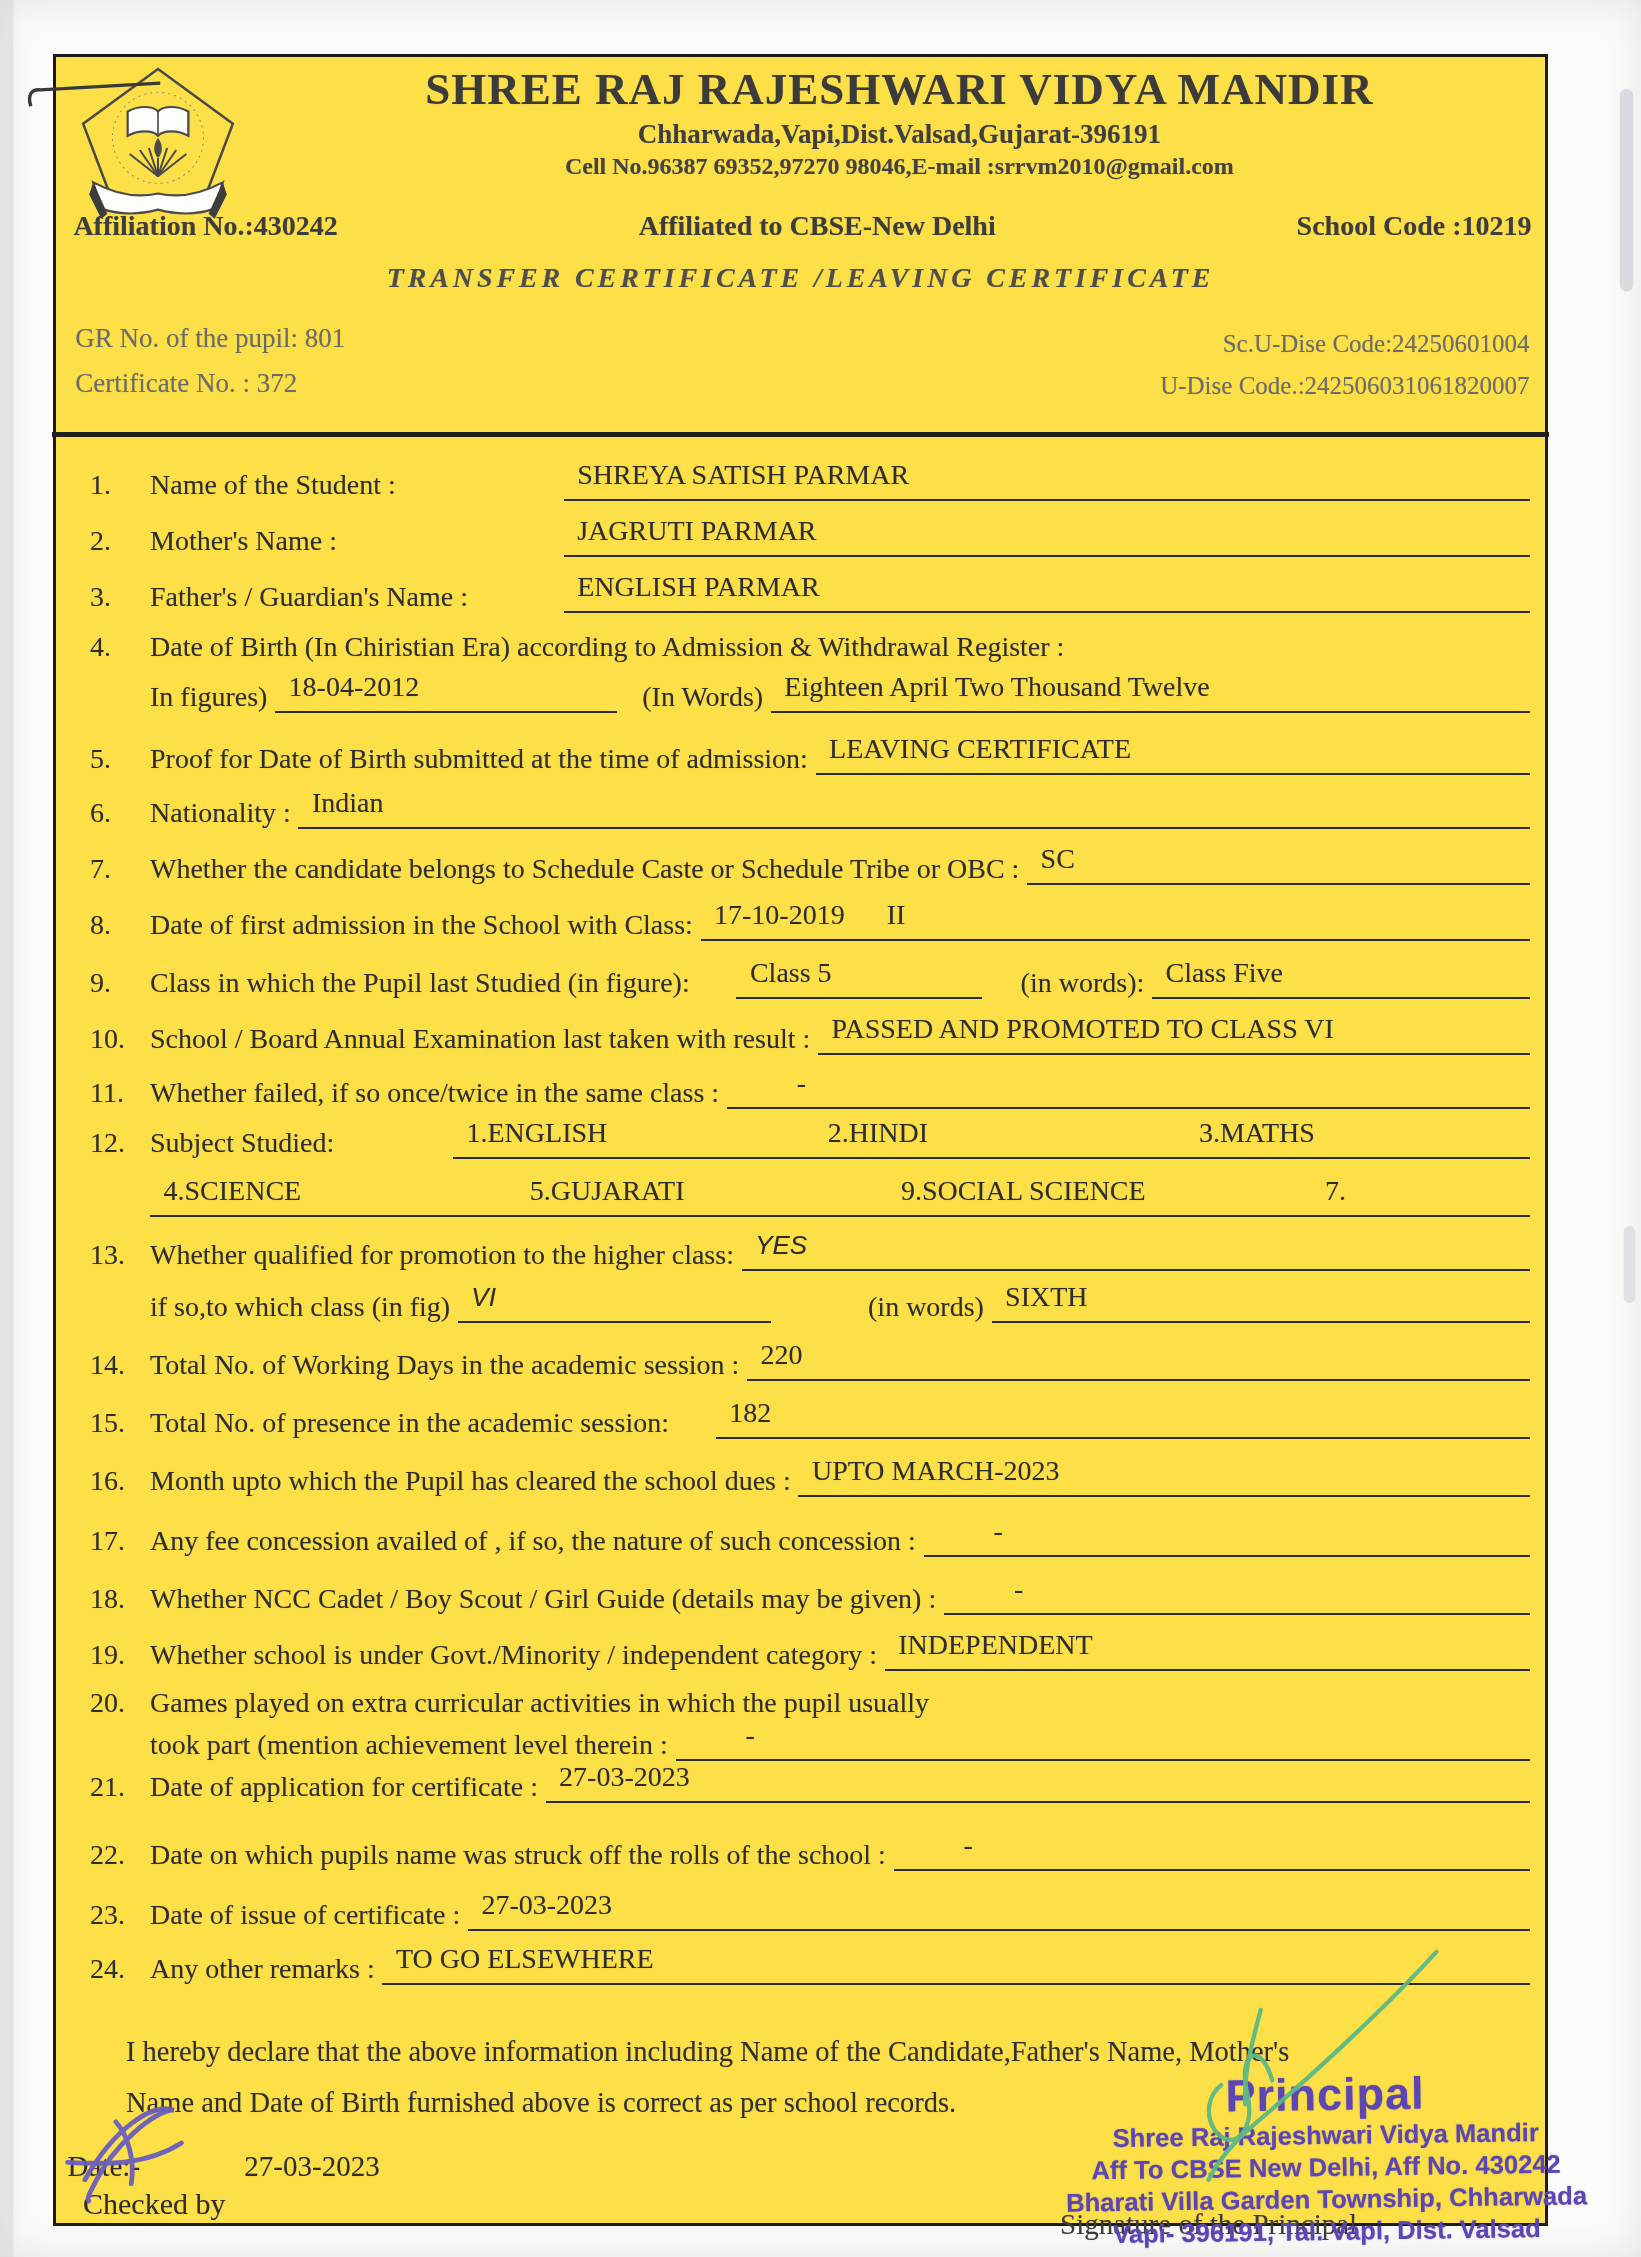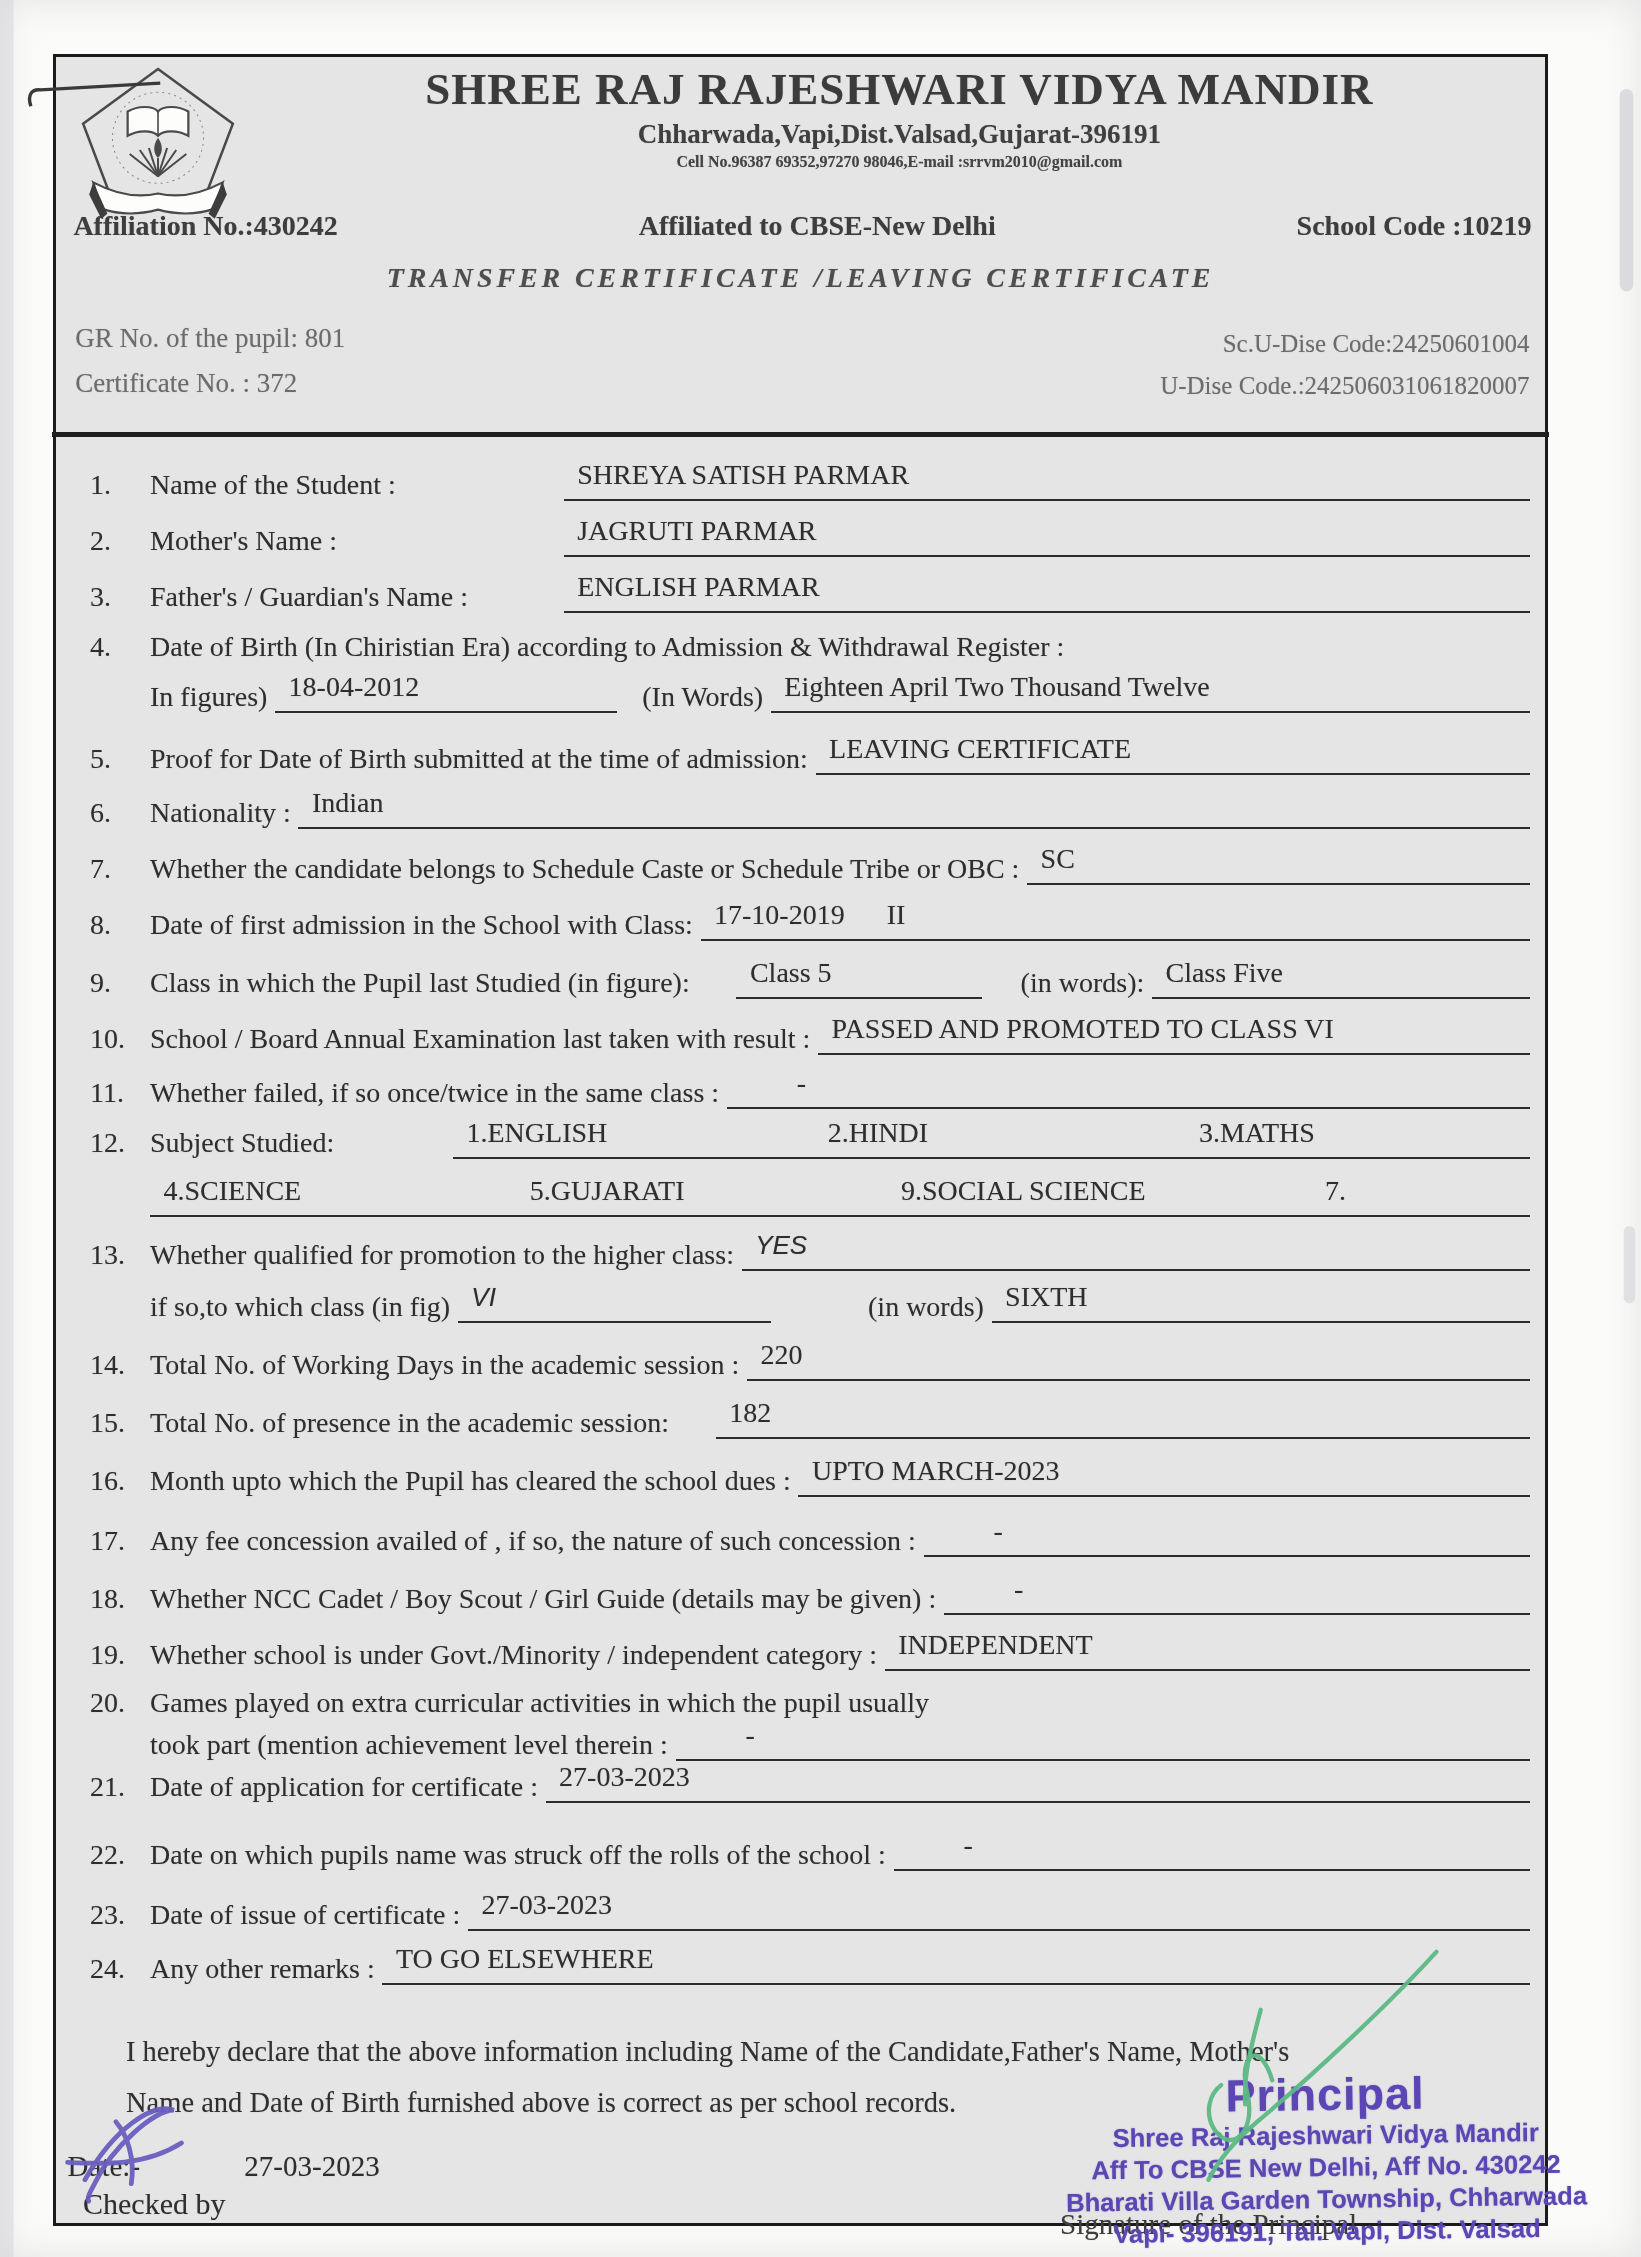--- a/index.html
+++ b/index.html
@@ -1,27 +1,27 @@
 <!DOCTYPE html>
 <html><head>
 <meta charset="utf-8">
 <style>
   html,body{margin:0;padding:0;}
   body{background:#eef0f2;font-family:"Liberation Serif",serif;}
   .page{position:relative;width:1641px;height:2257px;background:#fbfbf9;overflow:hidden;
         box-shadow:inset 0 0 39px rgba(160,160,170,.25);}
   .frame{position:absolute;left:53px;top:54px;width:1495px;height:2172px;
-         border:3.9px solid #1b1b1b;box-sizing:border-box;background:#e5e5e5;}
+         border:3.9px solid #1b1b1b;box-sizing:border-box;background:#fde047;}
   .doc{color:#2e2e2e;text-shadow:0 0 1px rgba(70,70,70,.30);}
 
   
   .hdr-center{position:absolute;left:217px;right:19.3px;top:5.8px;text-align:center;}
   .school-name{font-size:45px;font-weight:bold;letter-spacing:1px;color:#3b3b3b;}
   .school-addr{font-size:27px;font-weight:bold;margin-top:3.9px;color:#3f3f3f;}
-  .school-cell{font-size:16px;font-weight:bold;margin-top:2.9px;color:#434343;}
+  .school-cell{font-size:24px;font-weight:bold;margin-top:2.9px;color:#434343;}
   .aff-row{position:absolute;left:17.4px;right:13.5px;top:153px;display:flex;justify-content:space-between;
            font-size:28px;font-weight:bold;color:#3d3d3d;}
   .doc-title{position:absolute;left:0;right:0;top:205px;text-align:center;font-size:28px;font-weight:bold;
              font-style:italic;letter-spacing:3.9px;color:#4e4e4e;}
   .gr-block{position:absolute;left:19.3px;top:259px;font-size:27px;color:#6c6c6c;line-height:45px;}
   .udise-block{position:absolute;right:15.4px;top:266px;font-size:25px;color:#6c6c6c;line-height:42px;text-align:right;}
   .divider{position:absolute;left:-3.9px;right:-3.9px;top:375px;height:4.8px;background:#1f1f1f;}
 
   
   .rows{position:absolute;left:34px;right:15.4px;top:388px;}

